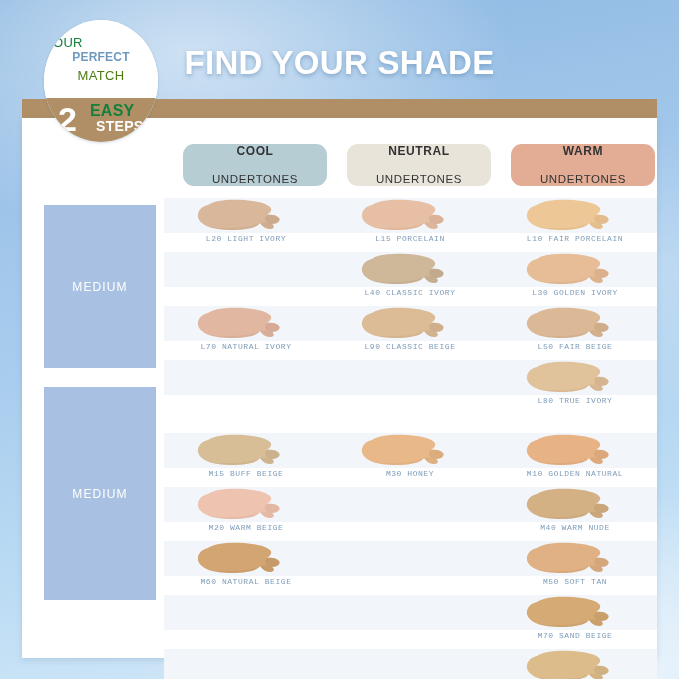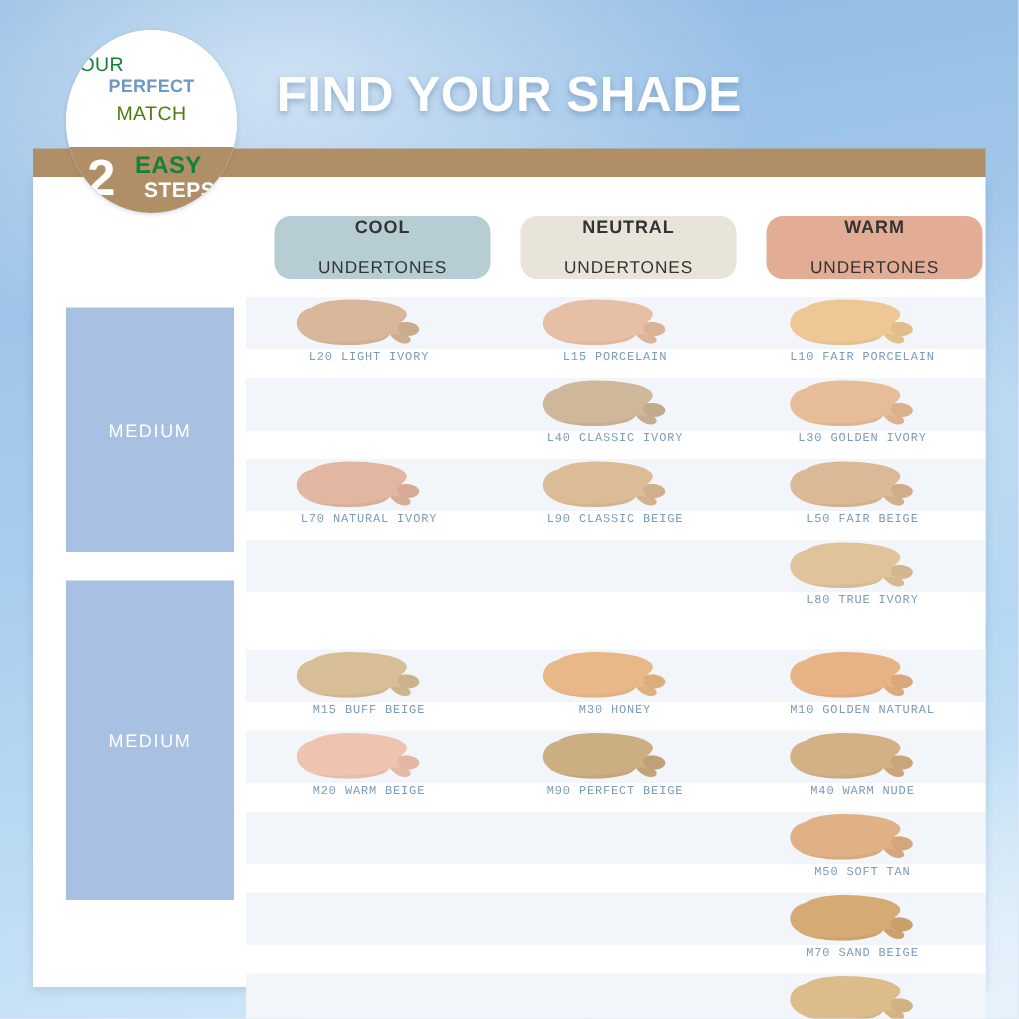--- a/index.html
+++ b/index.html
@@ -274,44 +274,44 @@
           <div class="swatch">
             <svg viewBox="0 0 96 34" xmlns="http://www.w3.org/2000/svg">
               <path d="M12 6 C18 1, 34 0, 48 1 C60 2, 70 4, 74 8 C77 11, 74 14, 71 16 C75 15, 81 16, 83 19 C85 22, 81 25, 76 25 C79 27, 78 30, 74 30 C70 30, 66 27, 64 24 C62 27, 57 29, 50 30 C38 32, 22 31, 13 28 C5 25, 1 20, 2 15 C3 10, 7 7, 12 6 Z" fill="#eec3af"></path>
               <path d="M71 16 C75 15, 81 16, 83 19 C85 22, 81 25, 76 25 C72 25, 69 22, 69 20 C69 18, 70 17, 71 16 Z" fill="#d8ad99" opacity=".55"></path>
               <path d="M64 24 C66 27, 70 30, 74 30 C78 30, 79 27, 76 25 C72 24, 67 23, 64 24 Z" fill="#d8ad99" opacity=".45"></path>
               <path d="M13 28 C22 31, 38 32, 50 30 C57 29, 62 27, 64 24 C58 27, 46 29, 34 29 C25 29, 18 29, 13 28 Z" fill="#d8ad99" opacity=".35"></path>
             </svg>
           </div>
           <div class="shade-label">M20 WARM BEIGE</div>
         </div>
-        <div class="cell c1">
-          <div class="swatch">
-            <svg viewBox="0 0 96 34" xmlns="http://www.w3.org/2000/svg">
-              <path d="M12 6 C18 1, 34 0, 48 1 C60 2, 70 4, 74 8 C77 11, 74 14, 71 16 C75 15, 81 16, 83 19 C85 22, 81 25, 76 25 C79 27, 78 30, 74 30 C70 30, 66 27, 64 24 C62 27, 57 29, 50 30 C38 32, 22 31, 13 28 C5 25, 1 20, 2 15 C3 10, 7 7, 12 6 Z" fill="#cbae82"></path>
-              <path d="M71 16 C75 15, 81 16, 83 19 C85 22, 81 25, 76 25 C72 25, 69 22, 69 20 C69 18, 70 17, 71 16 Z" fill="#b59970" opacity=".55"></path>
-              <path d="M64 24 C66 27, 70 30, 74 30 C78 30, 79 27, 76 25 C72 24, 67 23, 64 24 Z" fill="#b59970" opacity=".45"></path>
-              <path d="M13 28 C22 31, 38 32, 50 30 C57 29, 62 27, 64 24 C58 27, 46 29, 34 29 C25 29, 18 29, 13 28 Z" fill="#b59970" opacity=".35"></path>
-            </svg>
-          </div>
-          <div class="shade-label">M90 PERFECT BEIGE</div>
-        </div>
         <div class="cell c2">
           <div class="swatch">
             <svg viewBox="0 0 96 34" xmlns="http://www.w3.org/2000/svg">
               <path d="M12 6 C18 1, 34 0, 48 1 C60 2, 70 4, 74 8 C77 11, 74 14, 71 16 C75 15, 81 16, 83 19 C85 22, 81 25, 76 25 C79 27, 78 30, 74 30 C70 30, 66 27, 64 24 C62 27, 57 29, 50 30 C38 32, 22 31, 13 28 C5 25, 1 20, 2 15 C3 10, 7 7, 12 6 Z" fill="#d4b184"></path>
               <path d="M71 16 C75 15, 81 16, 83 19 C85 22, 81 25, 76 25 C72 25, 69 22, 69 20 C69 18, 70 17, 71 16 Z" fill="#be9c72" opacity=".55"></path>
               <path d="M64 24 C66 27, 70 30, 74 30 C78 30, 79 27, 76 25 C72 24, 67 23, 64 24 Z" fill="#be9c72" opacity=".45"></path>
               <path d="M13 28 C22 31, 38 32, 50 30 C57 29, 62 27, 64 24 C58 27, 46 29, 34 29 C25 29, 18 29, 13 28 Z" fill="#be9c72" opacity=".35"></path>
             </svg>
           </div>
           <div class="shade-label">M40 WARM NUDE</div>
         </div>
       </div>
       <div class="band tint" style="top: 343px; height: 54px; background: linear-gradient(rgb(242, 246, 250) 0px, rgb(242, 246, 250) 35px, rgb(255, 255, 255) 35px, rgb(255, 255, 255) 54px);">
+        <div class="cell c0">
+          <div class="swatch">
+            <svg viewBox="0 0 96 34" xmlns="http://www.w3.org/2000/svg">
+              <path d="M12 6 C18 1, 34 0, 48 1 C60 2, 70 4, 74 8 C77 11, 74 14, 71 16 C75 15, 81 16, 83 19 C85 22, 81 25, 76 25 C79 27, 78 30, 74 30 C70 30, 66 27, 64 24 C62 27, 57 29, 50 30 C38 32, 22 31, 13 28 C5 25, 1 20, 2 15 C3 10, 7 7, 12 6 Z" fill="#d3a573"></path>
+              <path d="M71 16 C75 15, 81 16, 83 19 C85 22, 81 25, 76 25 C72 25, 69 22, 69 20 C69 18, 70 17, 71 16 Z" fill="#bd9163" opacity=".55"></path>
+              <path d="M64 24 C66 27, 70 30, 74 30 C78 30, 79 27, 76 25 C72 24, 67 23, 64 24 Z" fill="#bd9163" opacity=".45"></path>
+              <path d="M13 28 C22 31, 38 32, 50 30 C57 29, 62 27, 64 24 C58 27, 46 29, 34 29 C25 29, 18 29, 13 28 Z" fill="#bd9163" opacity=".35"></path>
+            </svg>
+          </div>
+          <div class="shade-label">M60 NATURAL BEIGE</div>
+        </div>
         <div class="cell c2">
           <div class="swatch">
             <svg viewBox="0 0 96 34" xmlns="http://www.w3.org/2000/svg">
               <path d="M12 6 C18 1, 34 0, 48 1 C60 2, 70 4, 74 8 C77 11, 74 14, 71 16 C75 15, 81 16, 83 19 C85 22, 81 25, 76 25 C79 27, 78 30, 74 30 C70 30, 66 27, 64 24 C62 27, 57 29, 50 30 C38 32, 22 31, 13 28 C5 25, 1 20, 2 15 C3 10, 7 7, 12 6 Z" fill="#e0b185"></path>
               <path d="M71 16 C75 15, 81 16, 83 19 C85 22, 81 25, 76 25 C72 25, 69 22, 69 20 C69 18, 70 17, 71 16 Z" fill="#ca9c73" opacity=".55"></path>
               <path d="M64 24 C66 27, 70 30, 74 30 C78 30, 79 27, 76 25 C72 24, 67 23, 64 24 Z" fill="#ca9c73" opacity=".45"></path>
               <path d="M13 28 C22 31, 38 32, 50 30 C57 29, 62 27, 64 24 C58 27, 46 29, 34 29 C25 29, 18 29, 13 28 Z" fill="#ca9c73" opacity=".35"></path>
             </svg>
           </div>
           <div class="shade-label">M50 SOFT TAN</div>

